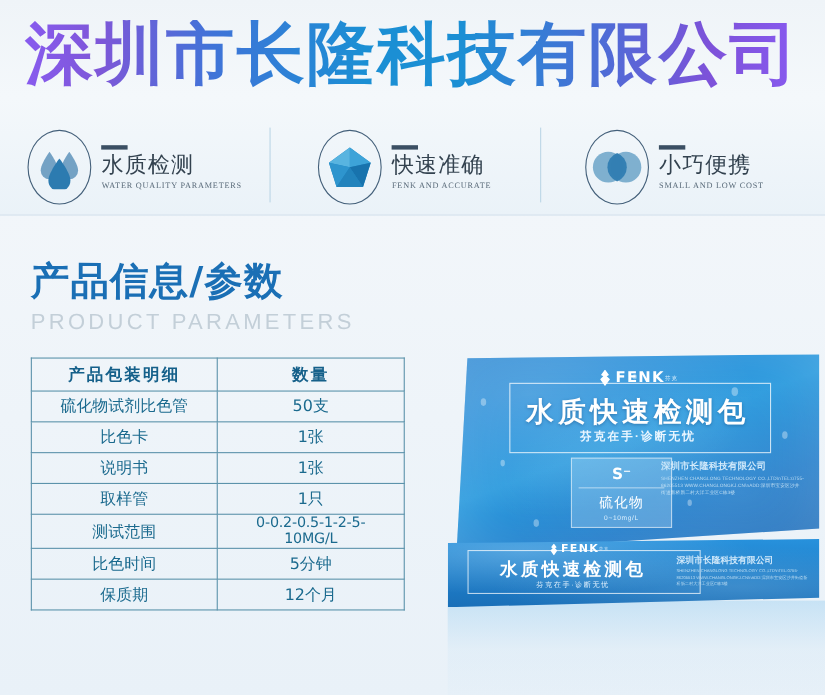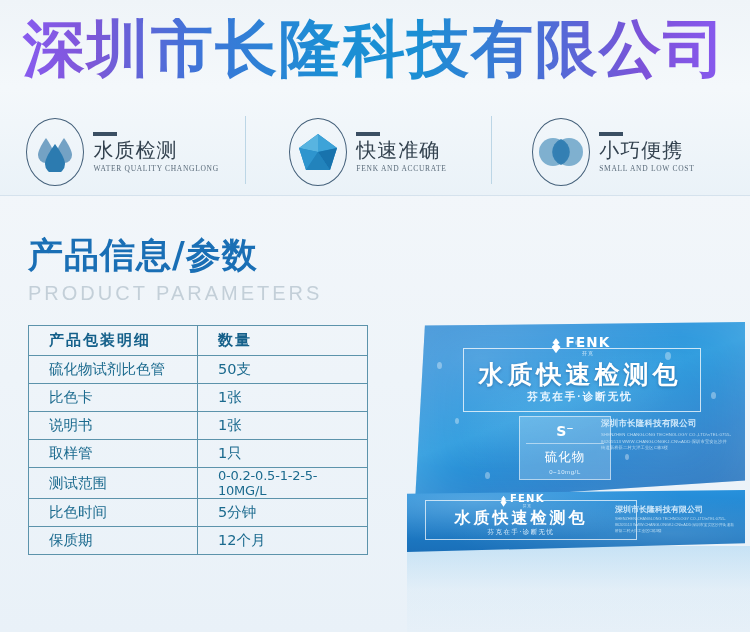--- a/index.html
+++ b/index.html
@@ -42,21 +42,21 @@
 
   
   .sec{position:absolute;top:232px;left:28px;}
   .sec-cn{font-size:35px;font-weight:bold;color:#1a6fb5;letter-spacing:1px;
     font-family:"DejaVu Sans","Liberation Sans",sans-serif;}
   .sec-en{font-size:20px;color:#c3cfd8;letter-spacing:3px;margin-top:3px;
     font-family:"Liberation Sans",sans-serif;}
 
   
   .ptable{position:absolute;top:325px;left:28px;width:340px;border-collapse:collapse;}
-  .ptable td{border:1px solid #5c93ab;height:27px;text-align:left;
+  .ptable td{border:1px solid #5c93ab;height:27px;text-align:center;
     color:#1b6a8e;font-size:14.5px;padding:0 20px;
     font-family:"DejaVu Sans","Liberation Sans",sans-serif;}
   .ptable tr:first-child td{font-weight:bold;color:#15608a;font-size:15px;height:29px;letter-spacing:2px;}
   .ptable td.k{width:176px;}
   .ptable td.v{width:164px;}
   .ptable td.small{font-size:13px;letter-spacing:-.2px;}
 
   
   .boxwrap{position:absolute;left:407px;top:322px;width:343px;height:310px;}
   .box-top{position:absolute;left:8px;top:0;width:330px;height:180px;
@@ -73,21 +73,21 @@
       radial-gradient(ellipse at 20% 20%,rgba(255,255,255,.22),transparent 55%),
       radial-gradient(ellipse at 78% 70%,rgba(255,255,255,.14),transparent 60%);}
   .drops span{position:absolute;background:rgba(255,255,255,.35);border-radius:50%;}
 
   .tframe{position:absolute;left:48px;top:26px;width:236px;height:62px;
     border:1.4px solid rgba(255,255,255,.75);}
   .logo{position:absolute;left:50%;transform:translateX(-50%);top:14px;
     display:flex;align-items:center;gap:3px;}
   .logo-mark{width:13px;height:15px;background:#fff;
     clip-path:polygon(50% 0,78% 32%,62% 40%,85% 58%,50% 100%,16% 58%,38% 40%,22% 32%);}
-  .logo-txt{display:flex;flex-direction:column;align-items:center;line-height:1;}
+  .logo-txt{display:flex;align-items:center;line-height:1;}
   .logo-en{font-size:13.5px;font-weight:bold;color:#fff;letter-spacing:1.2px;
     font-family:"DejaVu Sans",sans-serif;}
   .logo-cn{font-size:5px;color:#d6ecfb;letter-spacing:1px;margin-top:1px;}
   .box-title{position:absolute;left:0;top:36px;width:100%;text-align:center;
     font-size:25px;font-weight:bold;color:#fff;letter-spacing:4px;
     text-shadow:0 1px 3px rgba(0,40,90,.35);
     font-family:"DejaVu Sans","Liberation Sans",sans-serif;}
   .box-sub{position:absolute;left:0;top:68px;width:100%;text-align:center;
     font-size:10.5px;color:#eaf6ff;letter-spacing:2px;font-weight:bold;}
   .company{position:absolute;right:14px;top:96px;width:130px;text-align:left;}
@@ -130,21 +130,21 @@
         <div class="f-icon">
           <svg width="44" height="40" viewBox="0 0 44 40" aria-hidden="true">
             <path d="M13 6 C13 6 5 17 5 23 a8 8 0 0 0 16 0 C21 17 13 6 13 6 Z" fill="#5e93bb" opacity=".85"></path>
             <path d="M31 6 C31 6 23 17 23 23 a8 8 0 0 0 16 0 C39 17 31 6 31 6 Z" fill="#5e93bb" opacity=".85"></path>
             <path d="M22 12 C22 12 12 25 12 32 a10 10 0 0 0 20 0 C32 25 22 12 22 12 Z" fill="#2c7bb0"></path>
           </svg>
         </div>
         <div class="f-text">
           <div class="f-dash"></div>
           <div class="f-cn">水质检测</div>
-          <div class="f-en">WATER QUALITY CHANGLONG</div>
+          <div class="f-en">WATER QUALITY PARAMETERS</div>
         </div>
       </div>
 
       <div class="feature">
         <div class="f-icon">
           <svg width="42" height="42" viewBox="0 0 42 42" aria-hidden="true">
             <polygon points="21,3 40,17 33,39 9,39 2,17" fill="#1f86c4"></polygon>
             <polygon points="21,3 40,17 21,21" fill="#3da3d8"></polygon>
             <polygon points="21,3 2,17 21,21" fill="#58b4e0"></polygon>
             <polygon points="2,17 9,39 21,21" fill="#2e95ce"></polygon>

